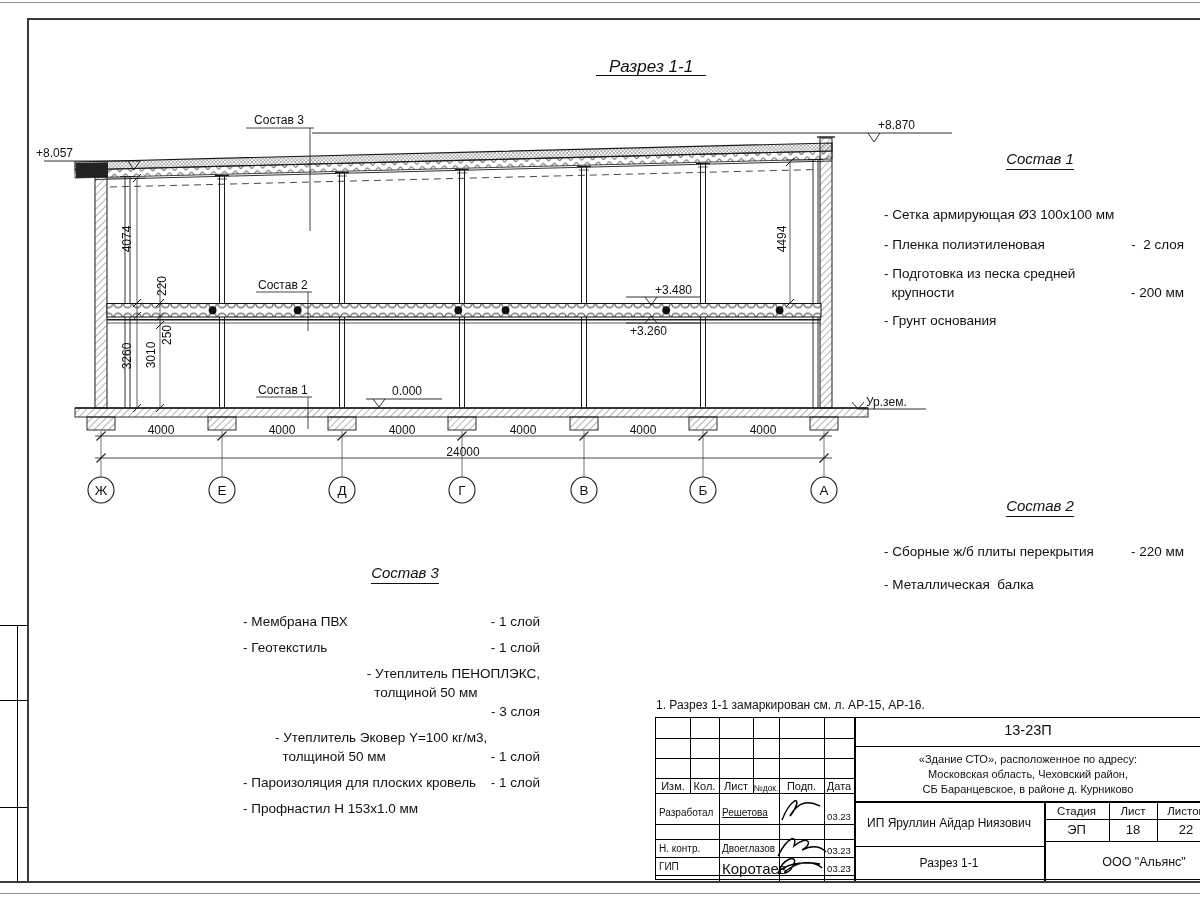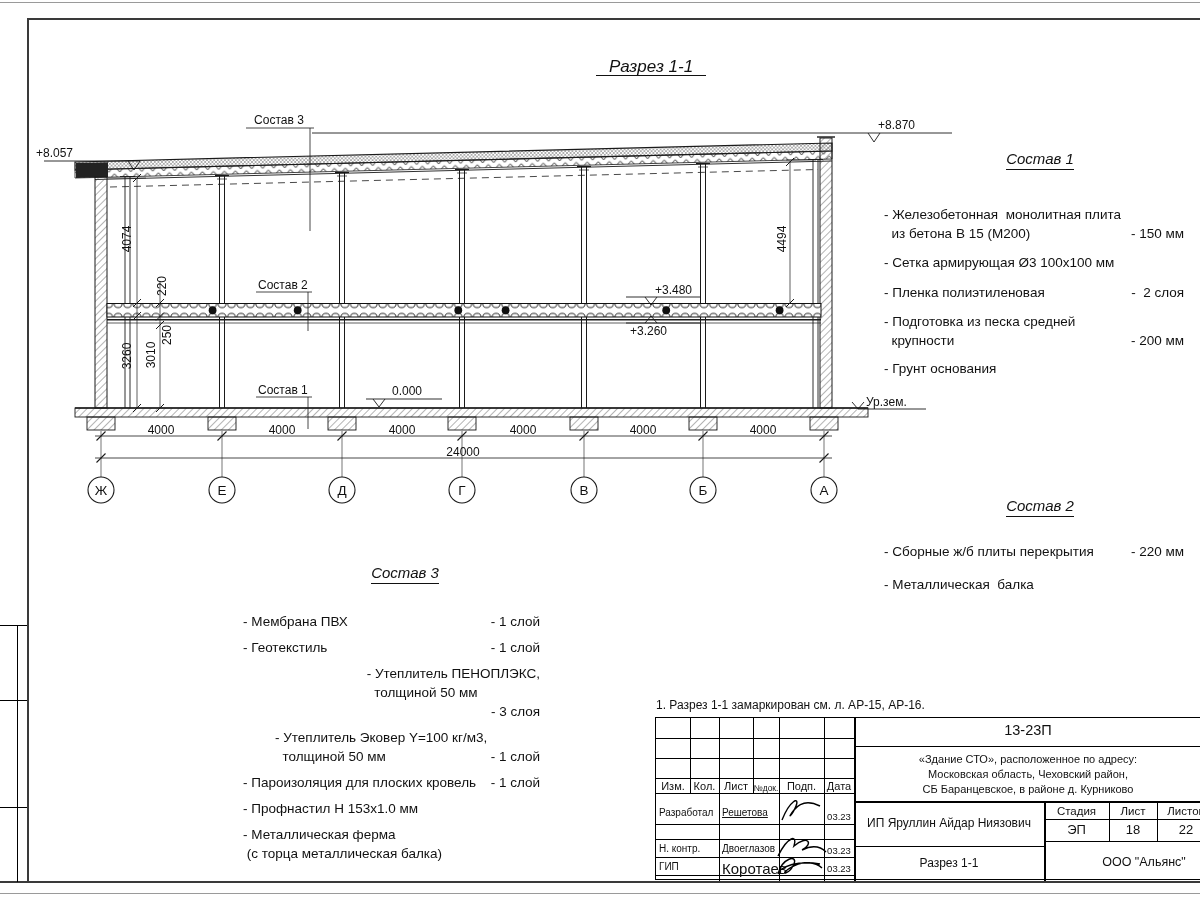--- a/index.html
+++ b/index.html
@@ -228,25 +228,20 @@
 
 <span class="t rot" style="left:102px;top:232px;width:50px;">4074</span>
 <span class="t rot" style="left:102px;top:349px;width:50px;">3260</span>
 <span class="t rot" style="left:126px;top:348px;width:50px;">3010</span>
 <span class="t rot" style="left:137px;top:279px;width:50px;">220</span>
 <span class="t rot" style="left:142px;top:328px;width:50px;">250</span>
 <span class="t rot" style="left:757px;top:232px;width:50px;">4494</span>
 
 <span class="h" style="left:1006px;top:150px;width:68px;">Состав 1</span>
 <div class="panel" style="left:884px;top:205px;width:300px;">
-  <div class="row" style="margin-bottom:10px;">
-      <span class="txt">- Железобетонная  монолитная плита
-  из бетона В 15 (М200)</span>
-      <span class="val">- 150 мм</span>
-    </div>
   <div class="row" style="margin-bottom:11px;">
       <span class="txt">- Сетка армирующая Ø3 100х100 мм</span>
       <span class="val"></span>
     </div>
   <div class="row" style="margin-bottom:10px;">
       <span class="txt">- Пленка полиэтиленовая</span>
       <span class="val">-  2 слоя</span>
     </div>
   <div class="row" style="margin-bottom:9px;gap:16px;">
       <span class="txt">- Подготовка из песка средней
@@ -290,25 +285,20 @@
       <span class="txt">- Утеплитель Эковер Y=100 кг/м3,
   толщиной 50 мм</span>
       <span class="val">- 1 слой</span>
     </div>
   <div class="row" style="margin-bottom:7px;">
       <span class="txt">- Пароизоляция для плоских кровель</span>
       <span class="val">- 1 слой</span>
     </div>
   <div class="row" style="margin-bottom:7px;">
       <span class="txt">- Профнастил Н 153х1.0 мм</span>
-      <span class="val"></span>
-    </div>
-  <div class="row">
-      <span class="txt">- Металлическая ферма
- (с торца металлическая балка)</span>
       <span class="val"></span>
     </div>
 </div>
 
 <span class="t" style="left:656px;top:698px;">1. Разрез 1-1 замаркирован см. л. АР-15, АР-16.</span>
 
 <div id="tb">
 
   <div class="vl" style="left:34px;top:0;height:75px;"></div>
   <div class="vl" style="left:63px;top:0;height:163px;"></div>

